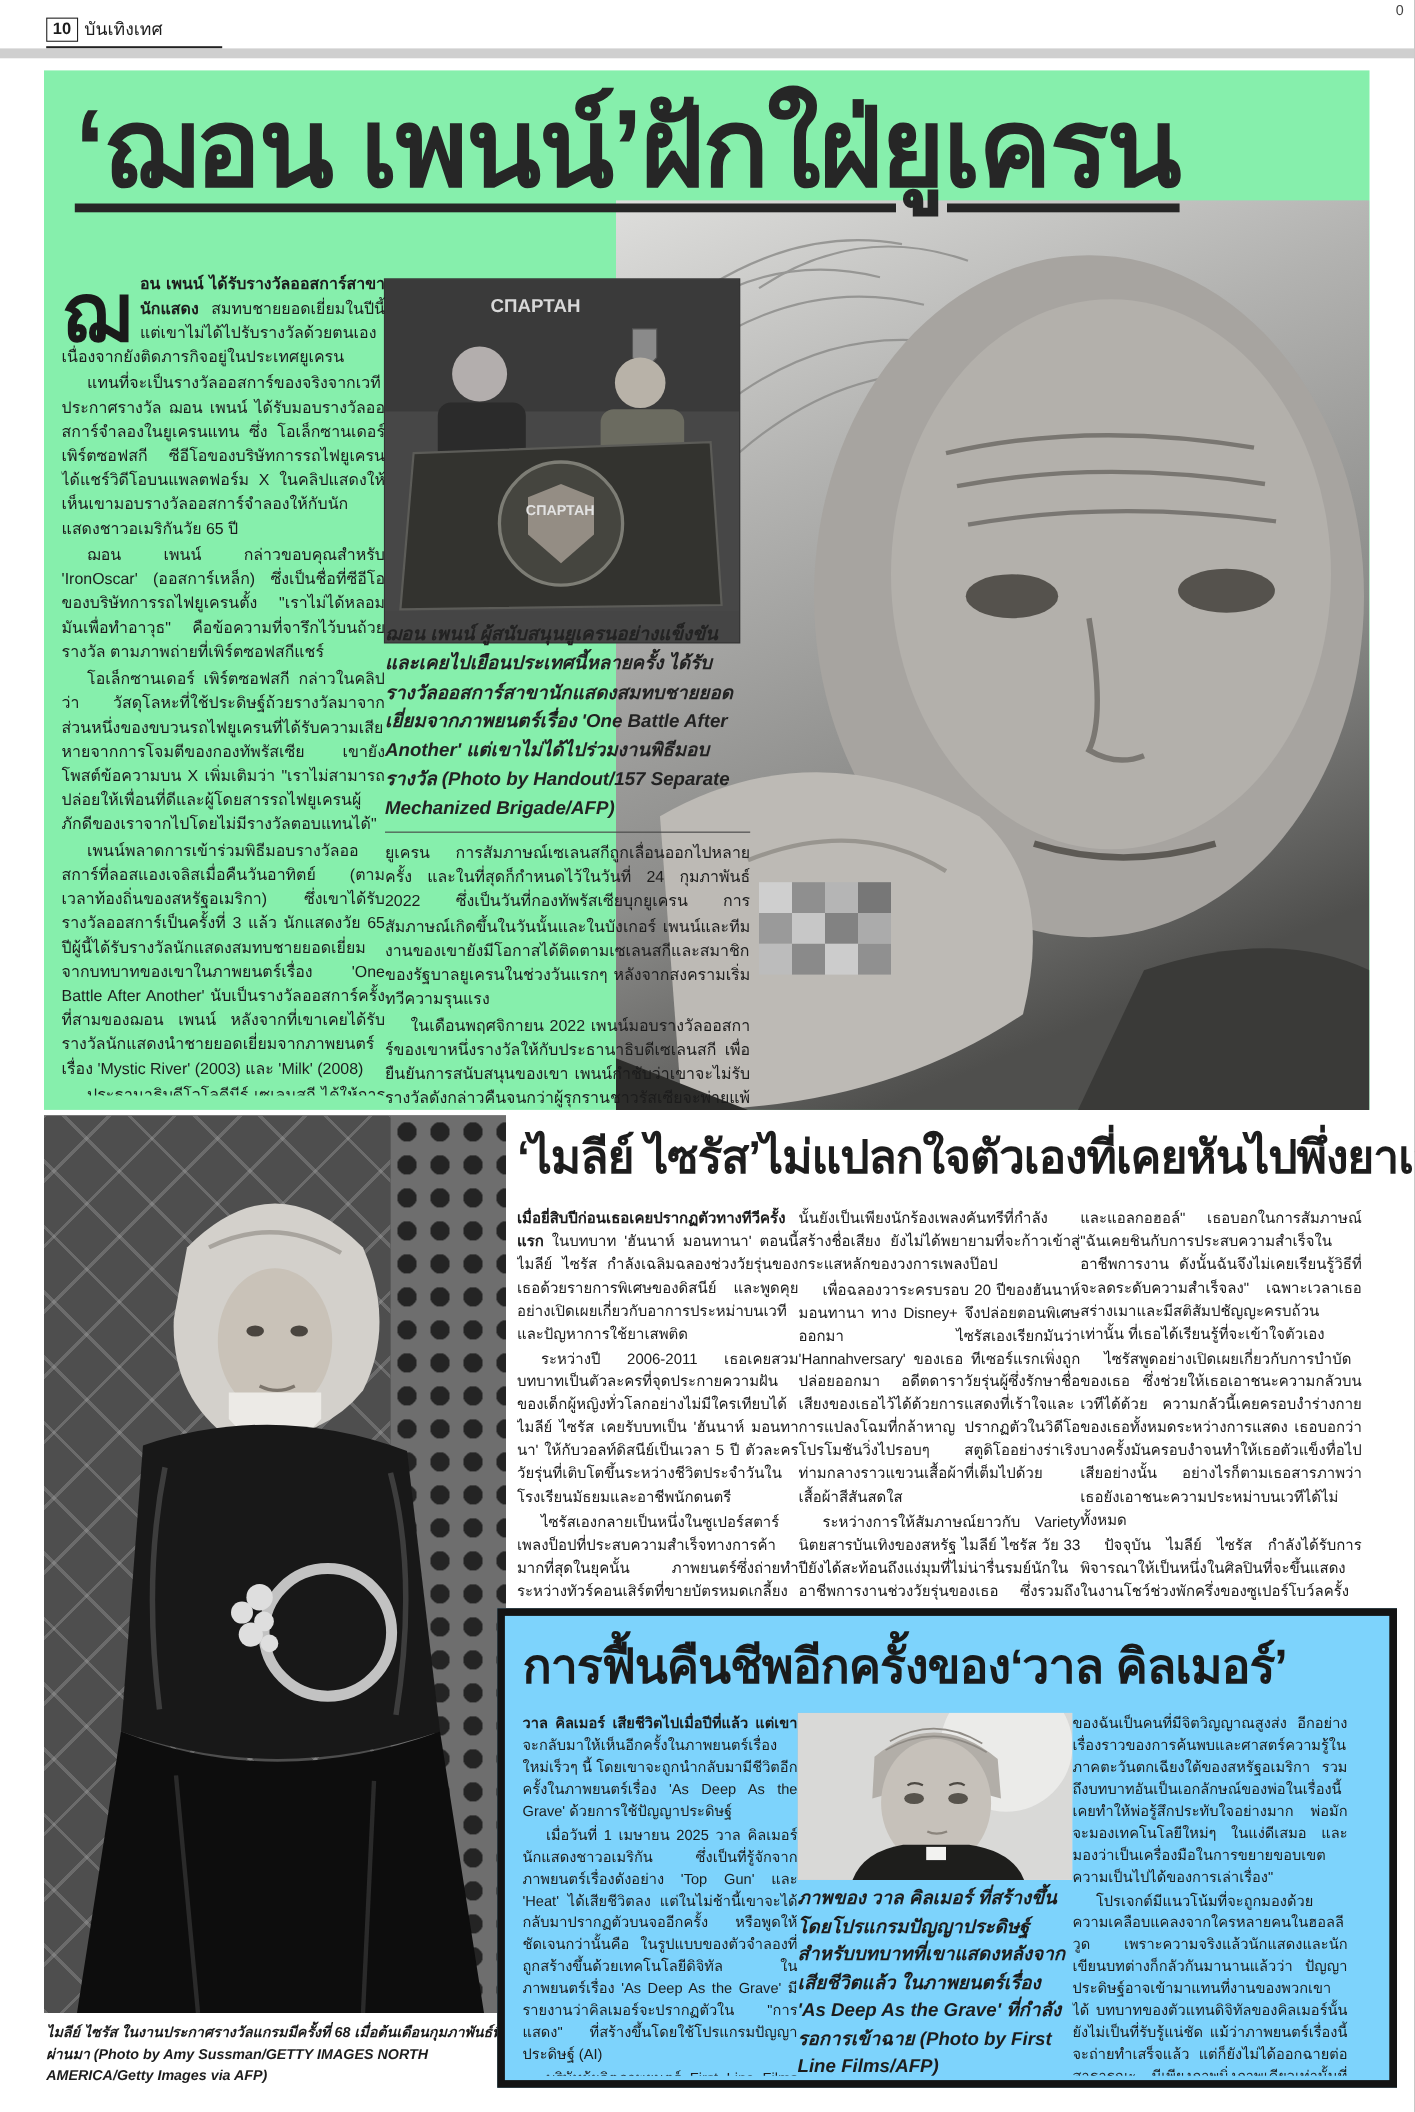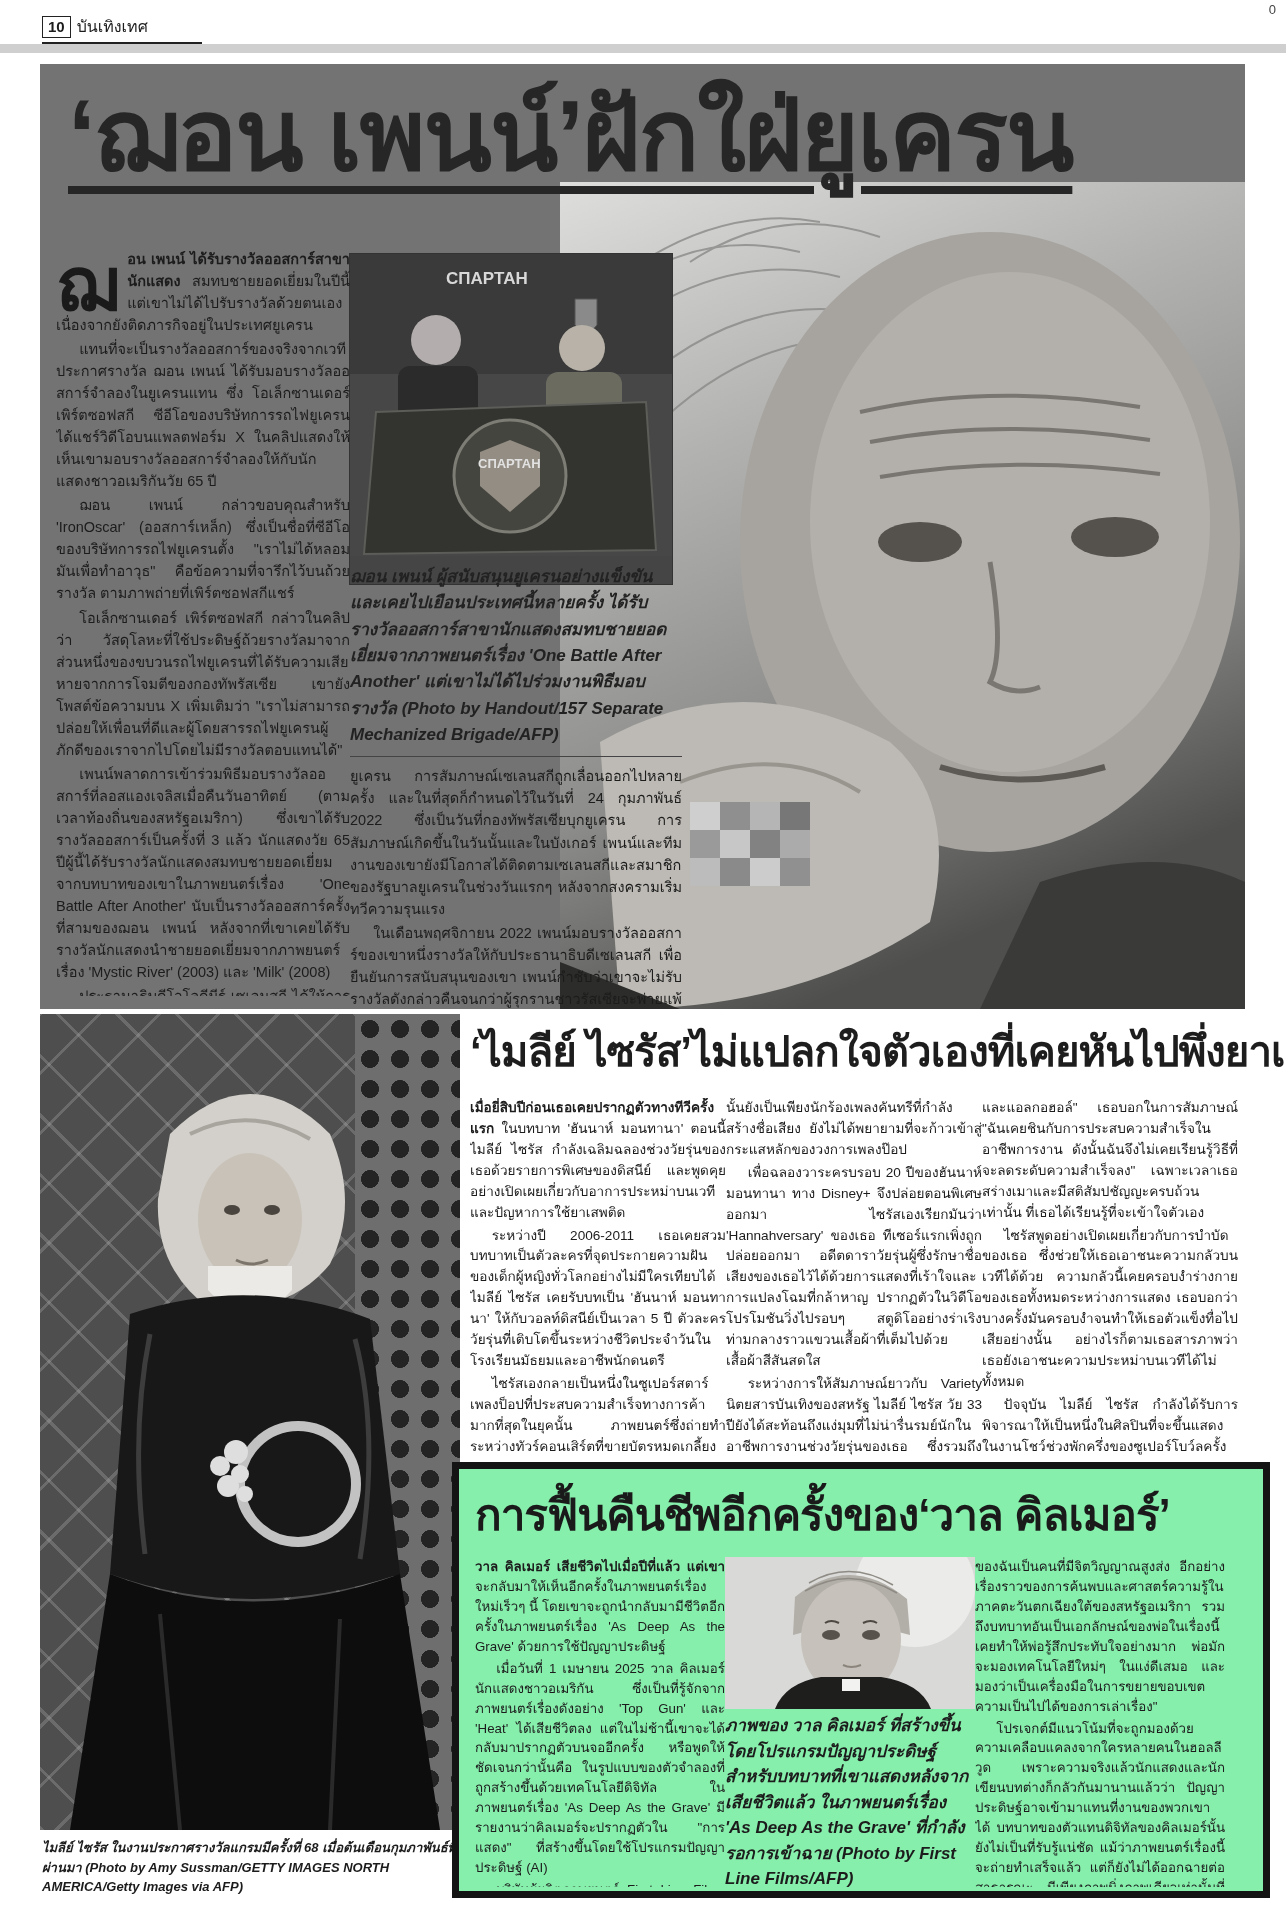--- a/index.html
+++ b/index.html
@@ -10,21 +10,21 @@
   .hdr-left{position:absolute;left:42px;top:14px;display:flex;align-items:center;gap:6px;
             border-bottom:2px solid #222;padding-bottom:3px;width:160px;}
   .pagenum{border:1.5px solid #222;font-weight:bold;font-size:15px;padding:0 5px;line-height:20px;text-align:center;}
   .section{font-size:16px;}
   .hdr-band{position:absolute;left:0;top:44px;width:1286px;height:9px;background:#cfcfcf;}
   .masthead-wrap{position:absolute;left:0;top:6px;width:1286px;text-align:center;}
   .masthead{font-size:34px;font-weight:900;letter-spacing:-1px;color:#111;line-height:1;}
   .masthead-bar{display:inline-block;background:#111;color:#fff;font-size:7px;letter-spacing:2px;
                 padding:2px 10px;margin-top:1px;min-width:110px;}
   
-  .mainbox{position:absolute;left:40px;top:64px;width:1205px;height:945px;background:#737373;overflow:hidden;}
+  .mainbox{position:absolute;left:40px;top:64px;width:1205px;height:945px;background:#86efac;overflow:hidden;}
   .photo-main{position:absolute;left:520px;top:118px;width:685px;height:827px;z-index:1;}
   .hl{position:absolute;left:28px;top:12px;z-index:2;font-weight:800;color:#262626;
       font-size:100px;line-height:1.18;letter-spacing:-2px;white-space:nowrap;}
   .hl span{text-decoration:underline;text-decoration-thickness:8px;text-underline-offset:16px;}
   .photo-flag{position:absolute;left:310px;top:190px;width:322px;height:330px;z-index:3;
               background:#454545;box-shadow:0 0 0 1px #333;}
   .midcol{position:absolute;left:310px;top:500px;width:332px;z-index:3;}
   .cap{font-size:17px;font-weight:bold;font-style:italic;line-height:1.55;color:#222;}
   .cap-div{border-top:1.5px solid #444;margin:8px 0 8px 0;}
   .leftcol{position:absolute;left:16px;top:184px;width:294px;height:748px;z-index:3;overflow:hidden;}
@@ -42,21 +42,21 @@
      radial-gradient(circle 9px at 15px 15px,#242424 98%,transparent),#6e6e6e;background-size:30px 30px;}
   .miley-cap{position:absolute;left:42px;top:1838px;width:430px;font-size:13px;font-weight:bold;
              font-style:italic;line-height:1.5;}
   
   .miley-art{position:absolute;left:470px;top:1018px;width:800px;}
   .hl2{font-size:42px;font-weight:800;letter-spacing:-1px;color:#1d1d1d;white-space:nowrap;margin:0;}
   .cols{display:flex;margin-top:14px;height:358px;overflow:hidden;}
   .col{width:256px;overflow:hidden;}
   .col .body{font-size:13.6px;line-height:1.54;}
   
-  .valbox{position:absolute;left:452px;top:1462px;width:818px;height:436px;background:#86efac;
+  .valbox{position:absolute;left:452px;top:1462px;width:818px;height:436px;background:#7dd3fc;
           border:7px solid #141414;box-sizing:border-box;padding:10px 16px;}
   .hl3{font-size:44px;font-weight:800;letter-spacing:-1px;color:#1a1a1a;white-space:nowrap;margin:0 0 8px 0;}
   .vcols{display:flex;height:330px;overflow:hidden;}
   .vcol{width:250px;overflow:hidden;}
   .vcol .body{font-size:13.3px;line-height:1.5;}
   .photo-val{width:250px;height:152px;background:linear-gradient(120deg,#b9b9b7,#e4e4e2 70%,#f0f0ee);}
   .vcap{font-size:17px;font-weight:bold;font-style:italic;line-height:1.5;margin:4px 0 6px 0;
         border-bottom:1.5px solid #444;padding-bottom:6px;}
   b{font-weight:bold;}
 </style>

